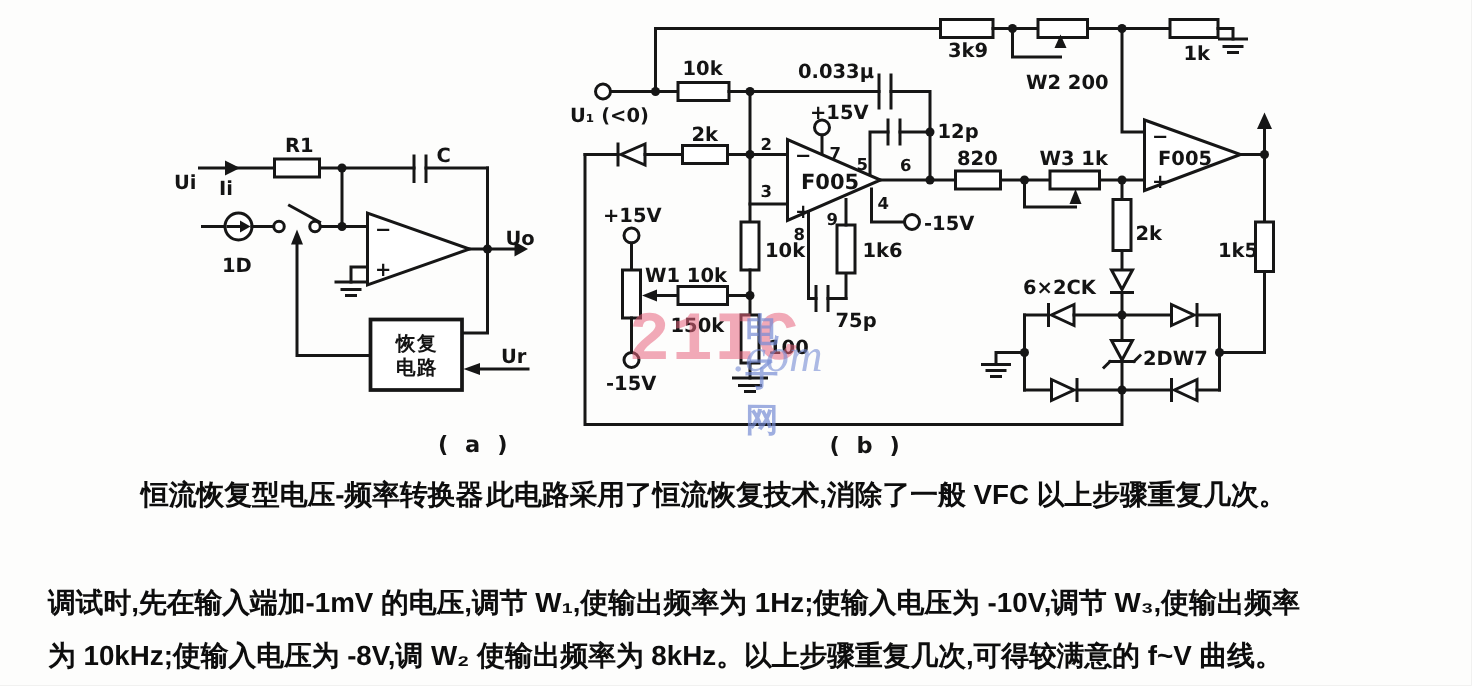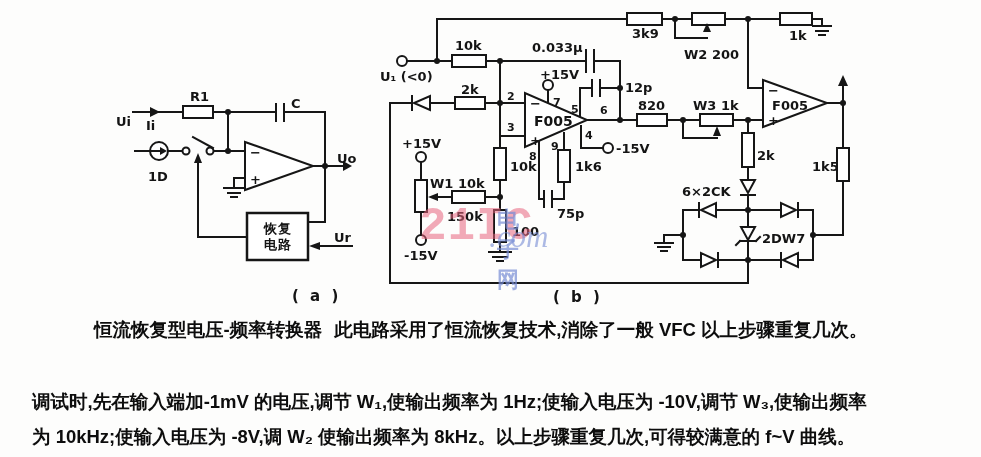--- a/index.html
+++ b/index.html
@@ -17,21 +17,21 @@
   .capn{font-size:15px;letter-spacing:3px;}
   .boxtxt{font-size:13px;letter-spacing:1px;}
   .wm{position:absolute;pointer-events:none;}
   .wm-brand{position:absolute;left:419px;top:201px;font-size:46px;font-weight:900;
             letter-spacing:1px;color:rgba(232,100,126,0.55);font-family:Liberation Mono, monospace;}
   .wm-cn{position:absolute;left:497px;top:205px;font-size:22px;font-weight:700;
          color:rgba(118,140,212,0.70);}
   .wm-com{position:absolute;left:489px;top:219px;font-size:31px;font-weight:400;font-style:italic;
           color:rgba(118,140,212,0.60);font-family:"Liberation Serif","DejaVu Serif",serif;}
   .cap-line{position:absolute;white-space:nowrap;font-size:18.5px;font-weight:700;color:#0d0d0d;}
-  .cap-title{font-weight:800;padding-right:12px;}
+  .cap-title{font-weight:800;padding-right:2px;}
 </style>
 </head>
 <body>
 
 <div id="page">
 
 <svg width="981" height="312" viewBox="0 0 981 312">
 
   <g>
 

